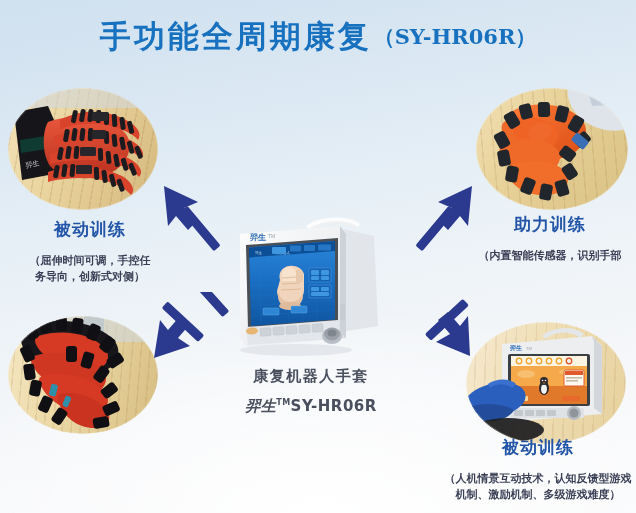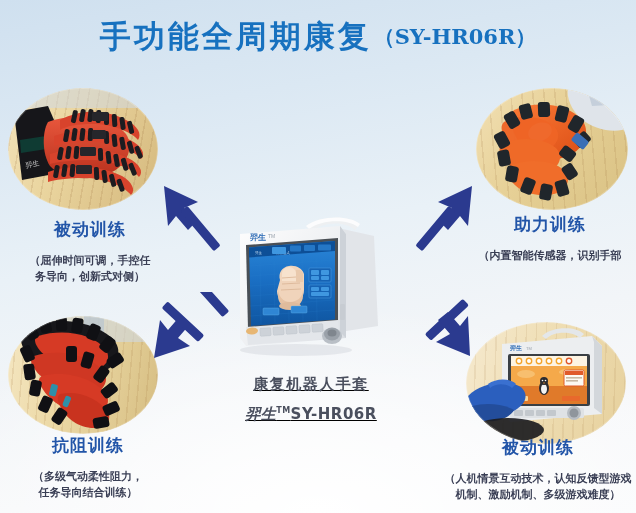--- a/index.html
+++ b/index.html
@@ -128,24 +128,23 @@
     position: absolute;
     left: 228px;
     top: 214px;
     width: 158px;
     height: 142px;
   }
 
   #center-caption {
     position: absolute;
     left: 186px;
-    top: 374px;
+    top: 366px;
     width: 250px;
     text-align: center;
-    text-decoration: underline;
   }
   .caption-line1 {
     font-family: "DejaVu Sans", "Liberation Sans", sans-serif;
     font-size: 15px;
     font-weight: bold;
     color: #4a4f5e;
     letter-spacing: 1.5px;
     line-height: 21px;
   }
   .caption-line2 {
@@ -354,27 +353,20 @@
           <rect x="88" y="98" width="11" height="16" rx="3" transform="rotate(80 93 106)"></rect>
         </g>
 
         <rect x="42" y="68" width="7" height="12" rx="2" fill="#2e8fa8" transform="rotate(14 45 74)"></rect>
         <rect x="56" y="80" width="6" height="11" rx="2" fill="#2e8fa8" transform="rotate(22 59 85)"></rect>
         <ellipse cx="75" cy="59" rx="75" ry="59" fill="none" stroke="rgba(255,255,255,.25)" stroke-width="2"></ellipse>
       </g>
     </svg>
   </div>
 
-  <div class="label-block" id="label-resist">
-    <div class="label-title">抗阻训练</div>
-    <div class="label-desc">
-      <div>（多级气动柔性阻力，</div>
-      <div>任务导向结合训练）</div>
-    </div>
-  </div>
 
   <div class="photo" id="photo-active">
     <div class="wood wood-d"></div>
     <svg viewBox="0 0 160 122">
       <defs>
         <clipPath id="clipD">
             <ellipse cx="80" cy="61" rx="80" ry="61"></ellipse>
           </clipPath>
       </defs>
       <g clip-path="url(#clipD)">

